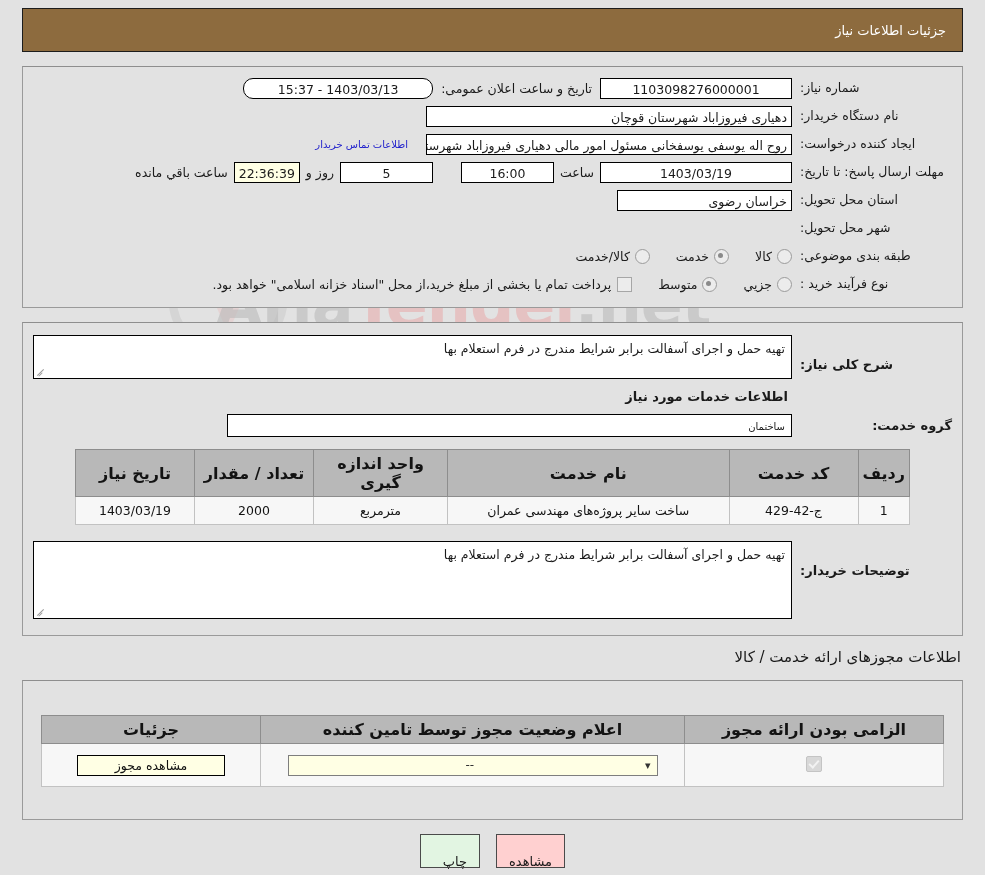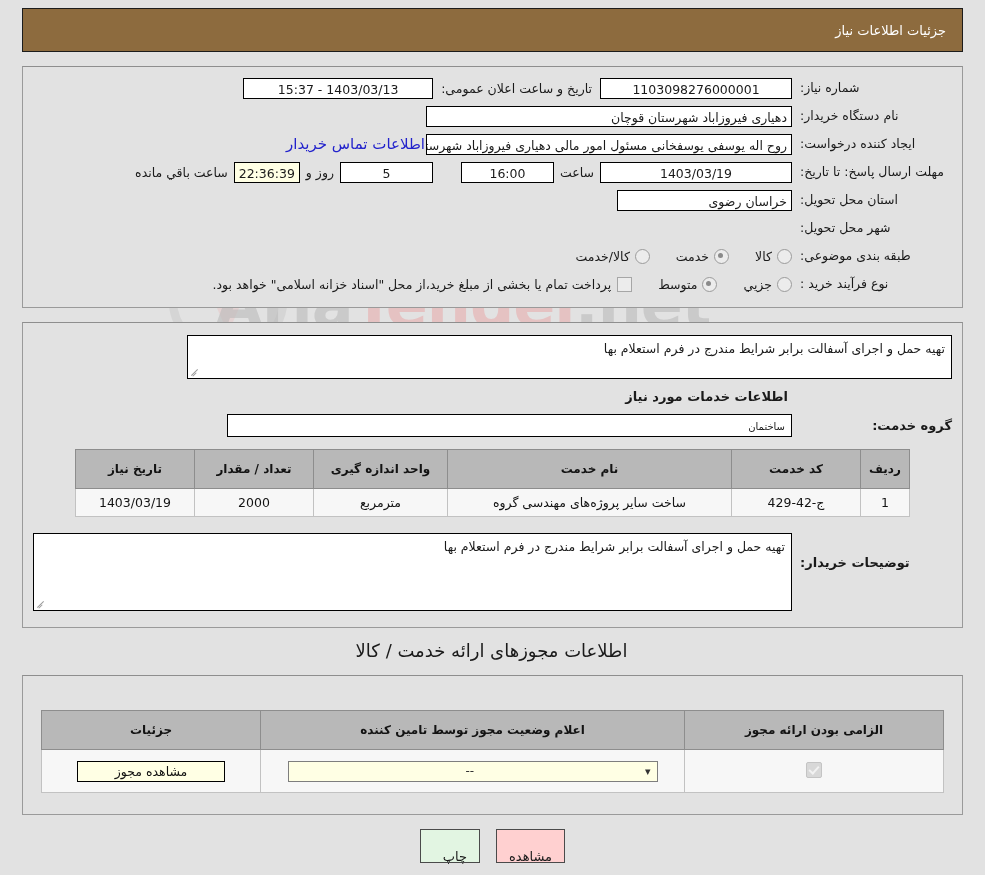--- a/index.html
+++ b/index.html
@@ -116,32 +116,32 @@
 
   .w-id     { width: 192px; }
   .w-org    { width: 366px; }
   .w-creator{ width: 366px; }
   .w-date   { width: 192px; }
   .w-time   { width: 93px; }
   .w-days   { width: 93px; }
   .w-clock  { width: 66px; }
   .w-prov   { width: 175px; }
   .w-city   { width: 175px; }
-  .w-announce { width: 190px; }
+  .w-announce { width: 190px; border-radius: 10px; }
 
   .inline-lbl {
     font-size: 12.5px;
     margin: 0 8px;
     white-space: nowrap;
   }
   .inline-lbl.tight { margin: 0 6px; }
   .link {
     color: #2222cc;
-    font-size: 15px;
-    margin: 0 1px;
+    font-size: 10px;
+    margin: 0 18px;
     white-space: nowrap;
     cursor: pointer;
   }
 
   
   .radios { display: flex; align-items: center; }
   .radio-item {
     display: flex;
     align-items: center;
     margin-left: 26px;
@@ -250,42 +250,42 @@
   
   table.grid {
     border-collapse: collapse;
     font-size: 12.5px;
     background: #fff;
   }
   table.grid th {
     background: #b8b8b8;
     border: 1px solid #8d8d8d;
     font-weight: bold;
-    padding: 12px 4px;
+    padding: 4px 4px;
     text-align: center;
     color: #131313;
-    font-size: 12px;
+    font-size: 16px;
   }
   table.grid td {
     border: 1px solid #c2c2c2;
     padding: 6px 4px;
     text-align: center;
     background: #f7f7f7;
     color: #131313;
   }
   .tbl-wrap-services {
     margin: 0 42px 0 42px;
     padding-bottom: 6px;
   }
   table.services { width: 100%; }
 
   .subtitle-out {
     margin: 12px 22px 4px 22px;
-    font-size: 18px;
-    text-align: center;
+    font-size: 15px;
+    text-align: right;
     padding-right: 2px;
   }
 
   .panel.bottom { height: 140px; padding: 0; }
   .tbl-wrap-lic {
     position: absolute;
     top: 34px;
     right: 18px;
     left: 18px;
   }
@@ -469,20 +469,21 @@
           <span>پرداخت تمام یا بخشی از مبلغ خرید،از محل "اسناد خزانه اسلامی" خواهد بود.</span>
         </div>
       </div>
     </div>
 
   </div>
 
   <div class="panel mid">
 
     <div class="ta-row">
+      <div class="ta-label mid-align">شرح کلی نیاز:</div>
       <div class="textarea ta-small">
         <span>تهیه حمل و اجرای آسفالت برابر شرایط مندرج در فرم استعلام بها</span>
         <span class="resize"></span>
       </div>
     </div>
 
     <div class="sec-title">اطلاعات خدمات مورد نیاز</div>
 
     <div class="grp-row">
       <div class="grp-label">گروه خدمت:</div>
@@ -498,21 +499,21 @@
             <th>نام خدمت</th>
             <th style="width:125px">واحد اندازه گیری</th>
             <th style="width:110px">تعداد / مقدار</th>
             <th style="width:110px">تاریخ نیاز</th>
           </tr>
         </thead>
         <tbody>
           <tr>
             <td>1</td>
             <td>ج-42-429</td>
-            <td>ساخت سایر پروژه‌های مهندسی گروه</td>
+            <td>ساخت سایر پروژه‌های مهندسی عمران</td>
             <td>مترمربع</td>
             <td>2000</td>
             <td>1403/03/19</td>
           </tr>
         </tbody>
       </table>
     </div>
 
     <div class="ta-row" style="margin-top:10px">
       <div class="ta-label mid-align">توضیحات خریدار:</div>

